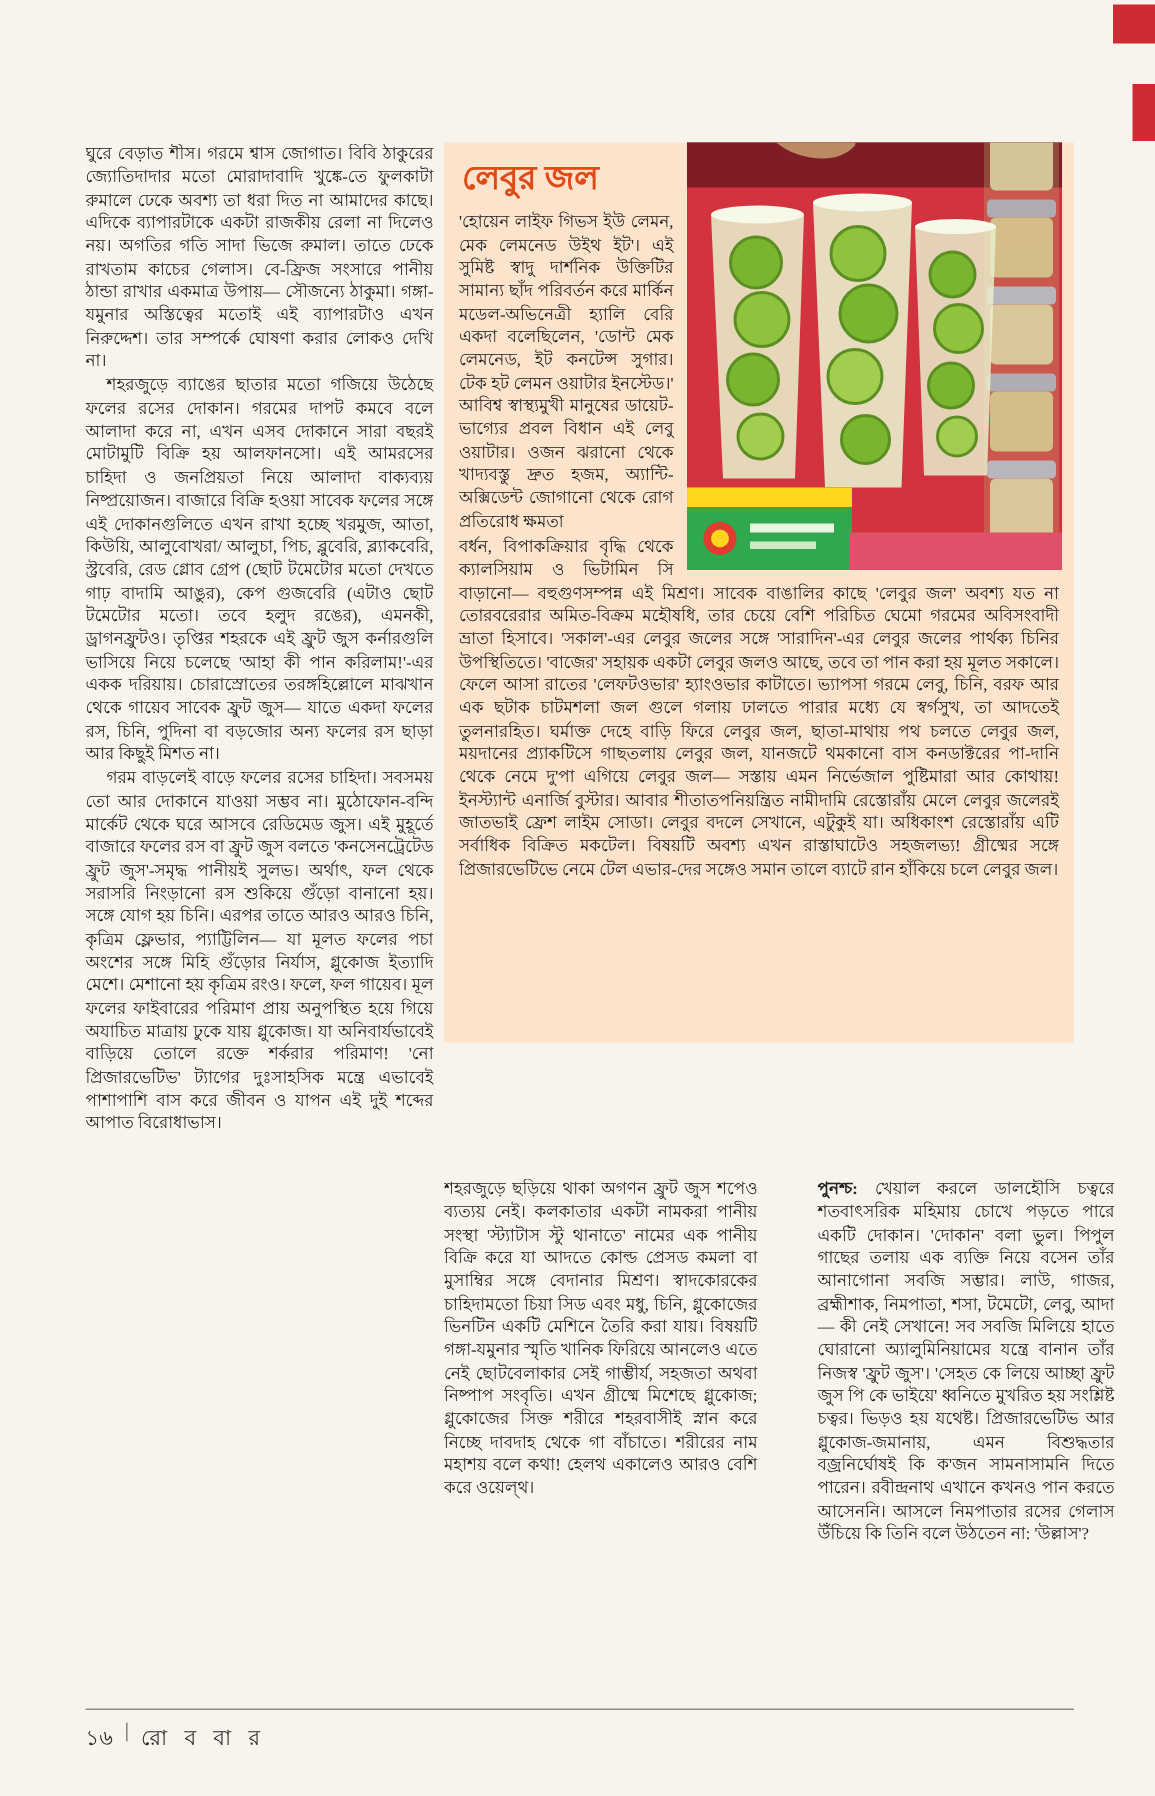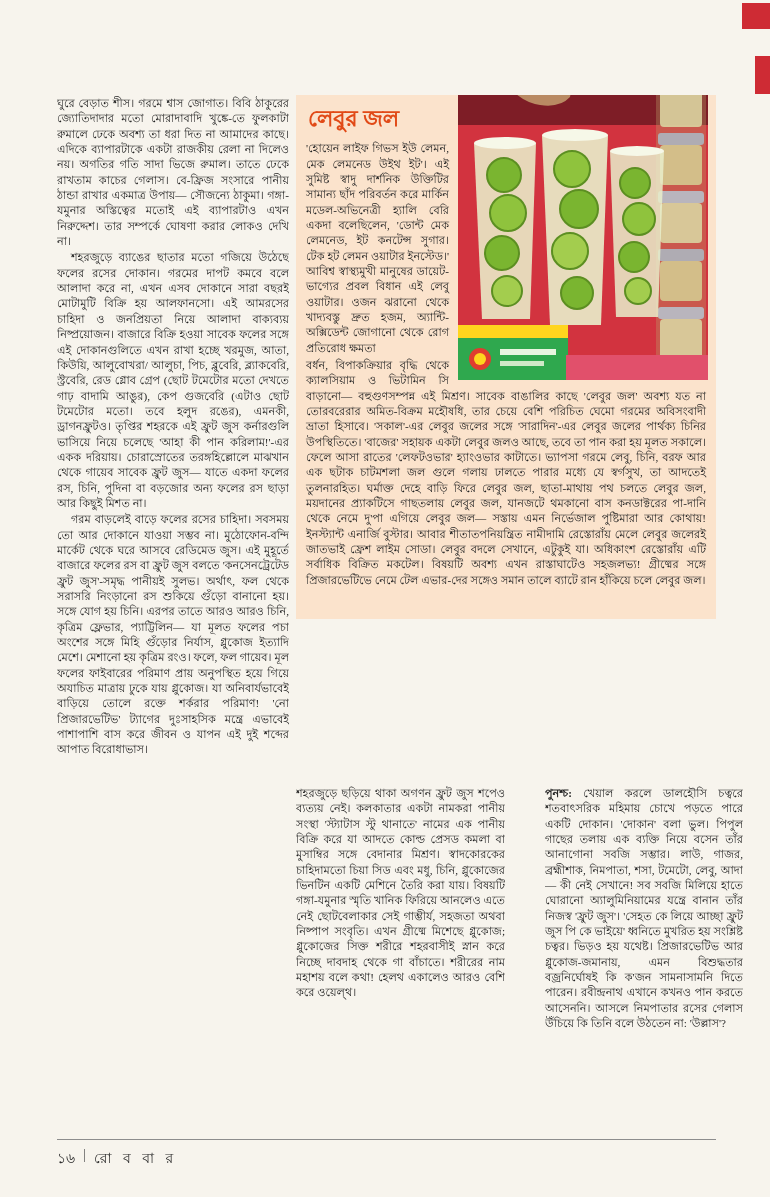--- a/index.html
+++ b/index.html
@@ -21,21 +21,21 @@
   p { text-align: justify; font-size: 11.2px; line-height: 1.37; color: #222; }
   p.indent { text-indent: 14px; }
 
   .col-left {
     position: absolute; left: 57px; top: 96px; width: 232px; height: 1042px;
     overflow: hidden;
   }
   .col-left p { margin-bottom: 1px; }
 
   .feature-box {
-    position: absolute; left: 296px; top: 95px; width: 420px; height: 524px;
+    position: absolute; left: 296px; top: 95px; width: 420px; height: 600px;
     background: #fbe3cc;
     padding: 10px 10px 8px 10px;
     overflow: hidden;
   }
   .box-title {
     font-size: 22px; font-weight: bold; color: #e14a17;
     margin: 2px 0 10px 2px; line-height: 1.1;
   }
   .photo {
     float: right; width: 250px; height: 313px;

